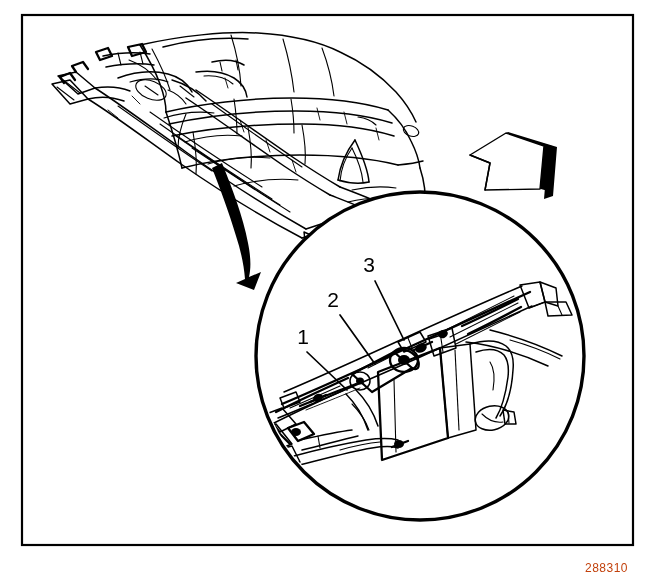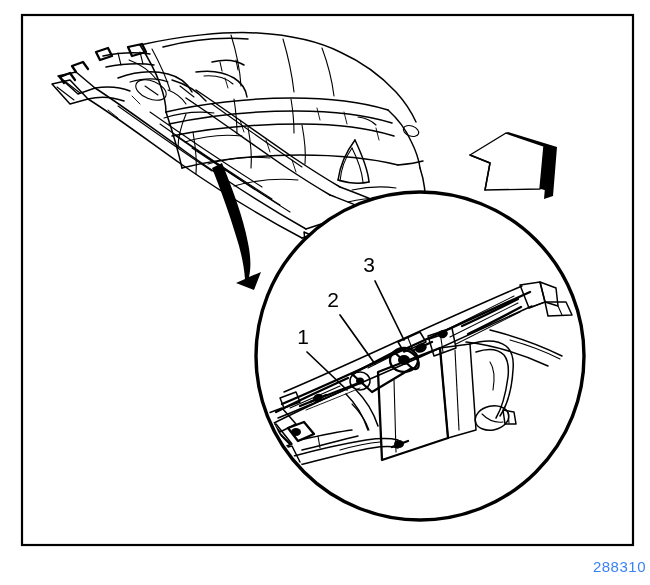--- a/index.html
+++ b/index.html
@@ -82,26 +82,26 @@
     stroke-linecap: round;
   }
   .callout-text {
     font-family: "Liberation Sans", sans-serif;
     font-size: 21px;
     font-weight: 400;
     fill: #000000;
   }
   .caption-id {
     position: absolute;
-    right: 4px;
+    right: 22px;
     bottom: 10px;
     font-family: "Liberation Sans", sans-serif;
-    font-size: 15px;
+    font-size: 12px;
     letter-spacing: 0.5px;
-    color: #3b82f6;
+    color: #c2410c;
     white-space: nowrap;
   }
 </style>
 </head>
 <body>
 
 <div id="page">
 
   <svg id="figure-svg" viewBox="0 0 650 585">
 

